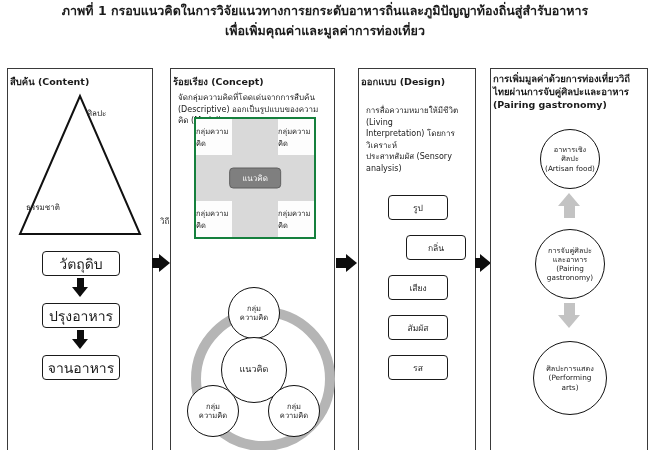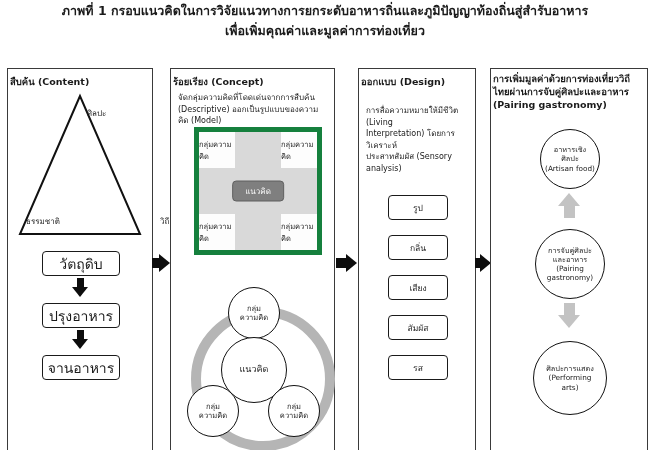--- a/index.html
+++ b/index.html
@@ -28,59 +28,59 @@
   .flow-arrow .head { width:0; height:0; border-top:9px solid transparent;
                       border-bottom:9px solid transparent; border-left:11px solid #0d0d0d; }
   #flow1 { left:152px; } #flow1 .stem { width:7px; }
   #flow2 { left:336px; } #flow2 .stem { width:10px; }
   #flow3 { left:475px; } #flow3 .stem { width:5px; }
 
   
   #tri-svg { position:absolute; left:9px; top:24px; }
   .tri-label { position:absolute; font-size:8px; }
   #tri-top { left:79px;  top:38px; }
-  #tri-bl  { left:18px;  top:146px; }
+  #tri-bl  { left:18px;  top:132px; }
   #tri-br  { left:108px; top:146px;margin-left:44px; }
   .step-box { position:absolute; left:34px; width:76px; height:23px;
               border:1.3px solid #1a1a1a; border-radius:4px; background:#fff;
               display:flex; align-items:center; justify-content:center; font-size:14px; }
   #step-0 { top:182px; } #step-1 { top:234px; } #step-2 { top:286px; }
   .varrow { position:absolute; left:50%; transform:translateX(-50%);
             display:flex; flex-direction:column; align-items:center; }
   .varrow .stem { width:7px; height:9px; background:#0d0d0d; }
   .varrow .head { width:0; height:0; border-left:8px solid transparent;
                   border-right:8px solid transparent; border-top:10px solid #0d0d0d; }
   #varrow-0 { top:209px; } #varrow-1 { top:261px; }
 
   
   #concept-desc { top:23px; left:7px; width:150px; }
-  #idea-grid { position:absolute; left:23px; top:58px; width:118px; height:118px;
+  #idea-grid { position:absolute; left:23px; top:48px; width:118px; height:118px;
                display:grid; grid-template-columns:1fr 1fr; grid-template-rows:1fr 1fr;
-               grid-gap:1px; border:5px solid #15803d; background:#d9d9d9;gap:46px; }
+               grid-gap:1px; border:2px solid #15803d; background:#d9d9d9;gap:46px; }
   .grid-cell { background:#fdfdfd; display:flex; align-items:center; justify-content:center;
                font-size:7.5px; }
   #grid-center { position:absolute; left:50%; top:50%; transform:translate(-50%,-50%);
                  background:#7f7f7f; color:#fff; font-size:8px; padding:3px 12px;
                  border-radius:4px; border:1px solid #5f5f5f; }
   #concept-ring { position:absolute; left:20px; top:238px; width:124px; height:124px;
                   border:10px solid #b5b5b5; border-radius:50%; }
   .circle { position:absolute; border:1.4px solid #111; border-radius:50%; background:#fff;
             display:flex; align-items:center; justify-content:center; text-align:center;
             line-height:1.25; }
   #sat-0 { left:57px; top:218px; width:50px; height:50px; font-size:7.5px; }
   #hub   { left:50px; top:268px; width:64px; height:64px; font-size:9px; }
   #sat-1 { left:16px; top:316px; width:50px; height:50px; font-size:7.5px; }
   #sat-2 { left:97px; top:316px; width:50px; height:50px; font-size:7.5px; }
 
   
   #design-desc { top:36px; left:7px; width:104px; }
   .sense-box { position:absolute; left:29px; width:58px; height:23px;
                border:1.3px solid #1a1a1a; border-radius:4px; background:#fff;
                display:flex; align-items:center; justify-content:center; font-size:8.5px; }
-  #sense-0 { top:126px; } #sense-1 { top:166px; } #sense-2 { top:206px; }
+  #sense-0 { top:126px; } #sense-1 { top:166px;margin-left:18px; } #sense-2 { top:206px; }
   #sense-3 { top:246px;text-align:right; } #sense-4 { top:286px; }
 
   
   #pairing-header { top:4px; line-height:1.35; }
   #pair-0 { left:49px; top:60px;  width:58px; height:58px; font-size:7.3px; }
   #pair-1 { left:44px; top:160px; width:68px; height:68px; font-size:7.3px; }
   #pair-2 { left:42px; top:272px; width:72px; height:72px; font-size:7.3px; }
   .gray-arrow { position:absolute; left:50%; transform:translateX(-50%);
                 display:flex; flex-direction:column; align-items:center; }
   .gray-arrow .stem { width:11px; height:12px; background:#c3c3c3; }

